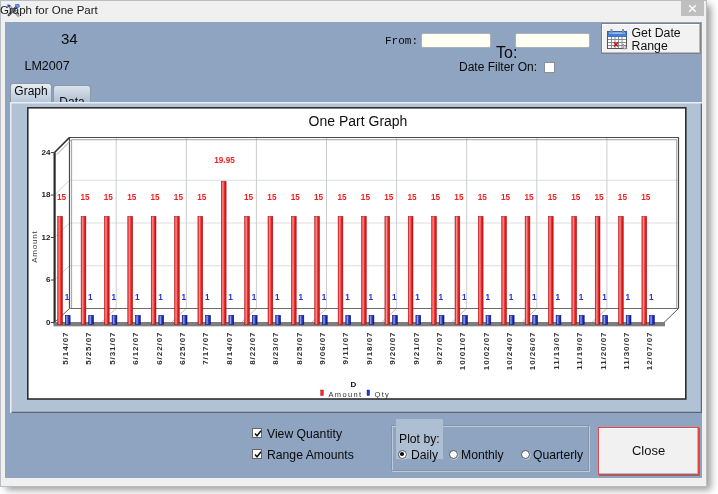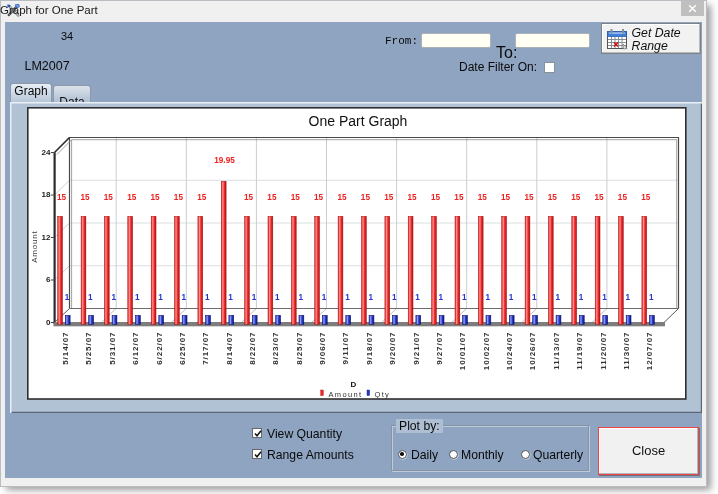--- a/index.html
+++ b/index.html
@@ -25,21 +25,21 @@
     </svg>
   <div class="abs" style="left:0;top:4px;width:707px;text-align:left;font-size:11.5px;color:#1a1a1a;">Graph for One Part</div>
   <div class="abs" style="left:681px;top:1px;width:23px;height:15px;background:#bfbfbf;">
     <svg width="23" height="15">
         <path d="M8.2,4.2 L14.8,10.8 M14.8,4.2 L8.2,10.8" stroke="#fff" stroke-width="1.4"></path>
       </svg>
   </div>
 
   <div class="abs" style="left:5px;top:22px;width:697px;height:456px;background:#8ea4c1;"></div>
 
-  <div class="lbl" style="left:61px;top:29.5px;font-size:11px;">34</div>
+  <div class="lbl" style="left:61px;top:29.5px;font-size:15px;">34</div>
   <div class="lbl" style="left:24.5px;top:59px;font-size:12.5px;">LM2007</div>
 
   <div class="lbl" style="left:385px;top:34.5px;font-size:11px;font-family:Liberation Mono, monospace;">From:</div>
   <div class="tb" style="left:421px;top:33px;width:70px;"></div>
   <div class="lbl" style="left:496px;top:44px;font-size:16px;">To:</div>
   <div class="tb" style="left:515px;top:33px;width:75px;"></div>
   <div class="lbl" style="left:459px;top:60px;font-size:12px;">Date Filter On:</div>
   <div class="cb" style="left:544px;top:62px;width:11px;height:11px;border-color:#8a9097;"></div>
 
   <div class="abs" style="left:601px;top:23px;width:100px;height:31px;background:#f2f2f2;border:1px solid #7e8287;box-shadow:inset -1px -1px 0 #b9bcbf, inset 1px 1px 0 #ffffff;">
@@ -54,21 +54,21 @@
           <line x1="3" y1="15.5" x2="21" y2="15.5"></line>
           <line x1="3" y1="18.5" x2="21" y2="18.5"></line>
 <line x1="6.5" y1="10" x2="6.5" y2="21"></line>
           <line x1="10" y1="10" x2="10" y2="21"></line>
           <line x1="13.5" y1="10" x2="13.5" y2="21"></line>
           <line x1="17" y1="10" x2="17" y2="21"></line>
 </g>
 <path d="M18,17 L22,21.5 L18.5,22 Z" fill="#e8e8e8" stroke="#777" stroke-width="0.7"></path>
 <path d="M9,15.5 L13,19.5 M13,15.5 L9,19.5" stroke="#cc1111" stroke-width="1.6"></path>
 </svg>
-    <div class="abs" style="left:29.5px;top:2.5px;font-size:12.3px;color:#111;line-height:13.2px;font-style:italic;">Get Date<br>Range</div>
+    <div class="abs" style="left:29.5px;top:2.5px;font-size:12.3px;color:#111;line-height:13.2px;">Get Date<br>Range</div>
   </div>
 
   <div class="abs" style="left:10px;top:83px;width:42px;height:19px;background:linear-gradient(#e7eef5,#b8c6d8);border:1px solid #8c99a8;border-bottom:none;border-radius:3px 3px 0 0;text-align:center;font-size:12px;color:#0a0a0a;padding-top:0;">Graph</div>
   <div class="abs" style="left:53px;top:85px;width:38px;height:17px;background:linear-gradient(#dbe3ec,#b0bfd2);border:1px solid #8c99a8;border-bottom:none;border-radius:3px 3px 0 0;text-align:center;font-size:12px;color:#0a0a0a;padding-top:9px;">Data</div>
 
   <div class="abs" style="left:10px;top:102px;width:692px;height:311px;background:#b2c2d5;box-shadow:inset 1.5px 1.5px 0 #e9eff6, inset -1.2px -1.2px 0 #5a6675;"></div>
 
   <svg style="position:absolute;left:27px;top:107px" width="660" height="293" viewBox="27 107 660 293">
 <rect x="27.8" y="107.8" width="658" height="291.2" fill="#ffffff" stroke="#2e2e2e" stroke-width="1.6"></rect>
 <text x="358" y="125.5" font-size="14" text-anchor="middle" fill="#111" font-family="Liberation Sans">One Part Graph</text>
@@ -275,21 +275,21 @@
     </div>
   <div class="lbl" style="left:267px;top:427px;">View Quantity</div>
   <div class="cb" style="left:252px;top:449px;">
       <svg width="10" height="10" viewBox="0 0 10 10" style="position:absolute;left:0;top:0">
         <path d="M2,4.6 L4,6.8 L8,1.8" fill="none" stroke="#111" stroke-width="1.5"></path>
       </svg>
     </div>
   <div class="lbl" style="left:267px;top:448px;">Range Amounts</div>
 
   <div class="abs" style="left:391px;top:425px;width:198px;height:46px;border:1px solid #8593a3;box-shadow:inset 1px 1px 0 rgba(226,234,242,0.55), 1px 1px 0 rgba(226,234,242,0.55);"></div>
-  <div class="lbl" style="left:396px;top:419px;background:#aebfd3;padding:0 3px;">Plot by:</div>
+  <div class="lbl" style="left:396px;top:419px;background:#aebfd3;padding:13px 3px;">Plot by:</div>
   <div class="rad" style="left:397.5px;top:449.5px;"></div>
   <div class="abs" style="left:400.2px;top:452.2px;width:3.6px;height:3.6px;background:#111;border-radius:50%;"></div>
   <div class="lbl" style="left:411px;top:448px;">Daily</div>
   <div class="rad" style="left:448.5px;top:449.5px;"></div>
   <div class="lbl" style="left:461px;top:448px;">Monthly</div>
   <div class="rad" style="left:520.5px;top:449.5px;"></div>
   <div class="lbl" style="left:533px;top:448px;">Quarterly</div>
 
   <div class="abs" style="left:598px;top:427px;width:101px;height:48px;background:#f1f1f1;border:1px solid #ef4444;box-shadow:inset -1px -1px 0 #b5b8bb, inset 1px 1px 0 #ffffff, 1px 1px 0 #6f737a;text-align:center;line-height:46px;font-size:13px;color:#111;">Close</div>
 </div>

